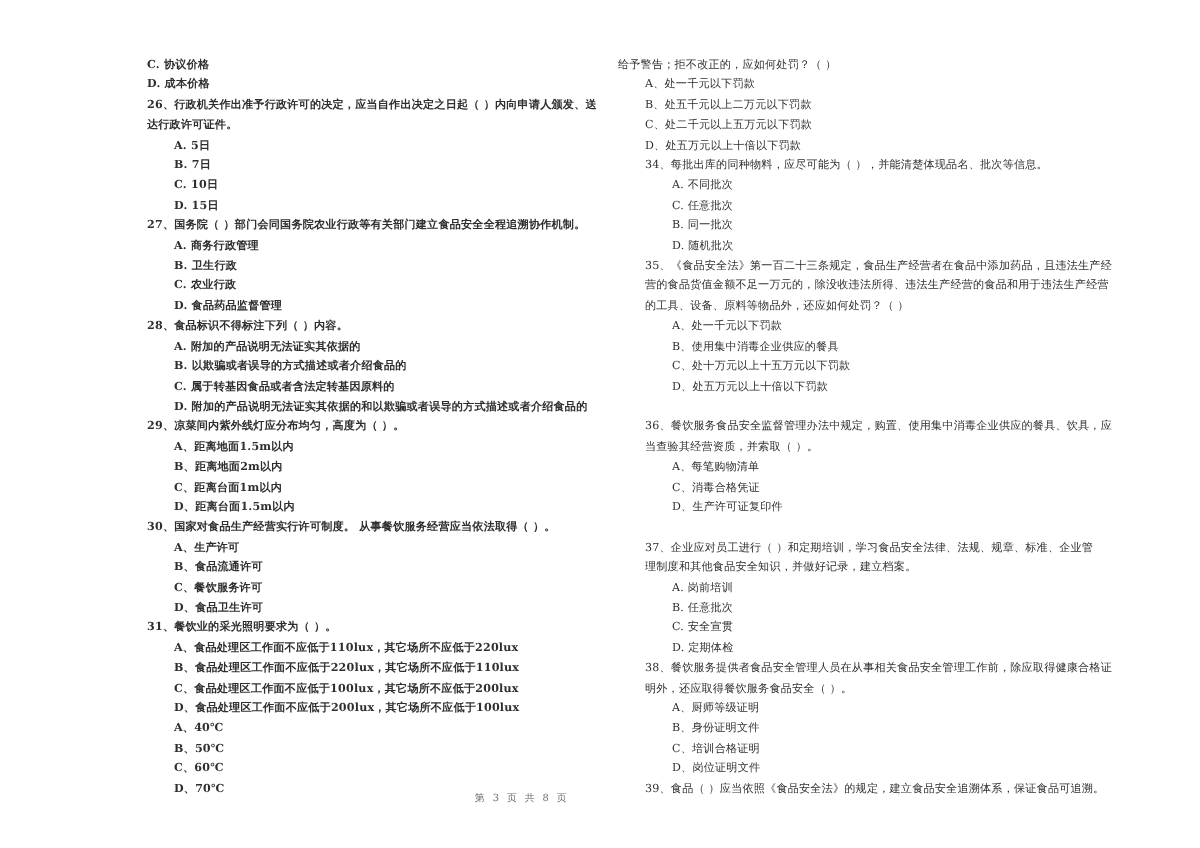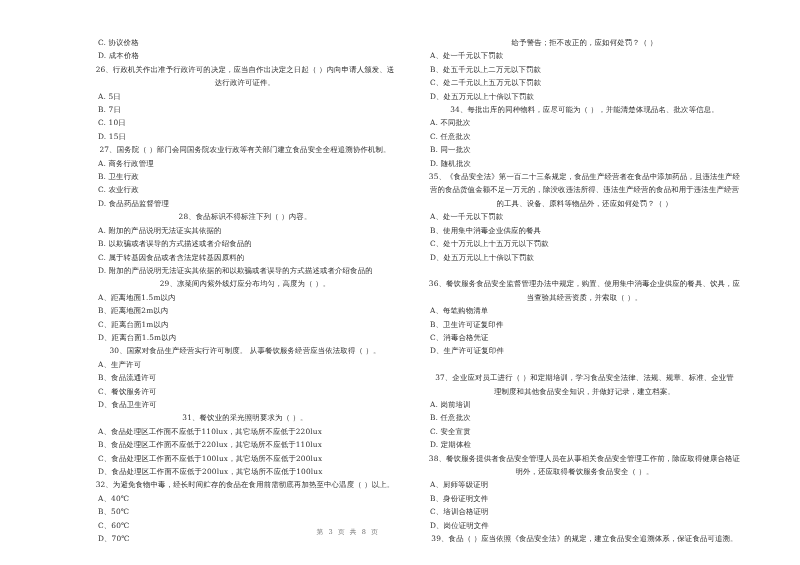--- a/index.html
+++ b/index.html
@@ -26,37 +26,37 @@
   .col {
     position: absolute;
     top: 36px;
     font-size: 7.4px;
     line-height: 13.4px;
     color: #2f2f2f;
   }
   .col-left {
     left: 80px;
     width: 330px;
+    font-weight: bold;
   }
   .col-right {
     left: 412px;
     width: 345px;
   }
   .q {
-    margin: 0 0 0 0;
+    margin: 0 0 0 18px;
     padding: 0;
   }
   .q-stem {
     text-indent: 0;
     margin: 0;
     padding: 0;
     white-space: nowrap;
     overflow: hidden;
     letter-spacing: 0.15px;
-    text-align: center;
   }
   .opt {
     margin: 0;
     padding-left: 18px;
     white-space: nowrap;
     overflow: hidden;
     letter-spacing: 0.15px;
   }
   .spacer {
     height: 13.4px;
@@ -134,21 +134,20 @@
 
     <div class="q">
       <div class="q-stem">31、餐饮业的采光照明要求为（     ）。</div>
       <div class="opt">A、食品处理区工作面不应低于110lux，其它场所不应低于220lux</div>
       <div class="opt">B、食品处理区工作面不应低于220lux，其它场所不应低于110lux</div>
       <div class="opt">C、食品处理区工作面不应低于100lux，其它场所不应低于200lux</div>
       <div class="opt">D、食品处理区工作面不应低于200lux，其它场所不应低于100lux</div>
     </div>
 
     <div class="q">
-      <div class="q-stem">32、为避免食物中毒，经长时间贮存的食品在食用前需彻底再加热至中心温度（     ）以上。</div>
       <div class="opt">A、40℃</div>
       <div class="opt">B、50℃</div>
       <div class="opt">C、60℃</div>
       <div class="opt">D、70℃</div>
     </div>
 
 
   </div>
 
   <div class="col col-right">
@@ -176,21 +175,20 @@
       <div class="opt">C、处十万元以上十五万元以下罚款</div>
       <div class="opt">D、处五万元以上十倍以下罚款</div>
     </div>
 
     <div class="spacer"></div>
 
     <div class="q">
       <div class="q-stem">36、餐饮服务食品安全监督管理办法中规定，购置、使用集中消毒企业供应的餐具、饮具，应</div>
       <div class="q-stem">当查验其经营资质，并索取（     ）。</div>
       <div class="opt">A、每笔购物清单</div>
-      <div class="opt">B、卫生许可证复印件</div>
       <div class="opt">C、消毒合格凭证</div>
       <div class="opt">D、生产许可证复印件</div>
     </div>
 
     <div class="spacer"></div>
 
     <div class="q">
       <div class="q-stem">37、企业应对员工进行（     ）和定期培训，学习食品安全法律、法规、规章、标准、企业管</div>
       <div class="q-stem">理制度和其他食品安全知识，并做好记录，建立档案。</div>
       <div class="opt">A. 岗前培训</div>

